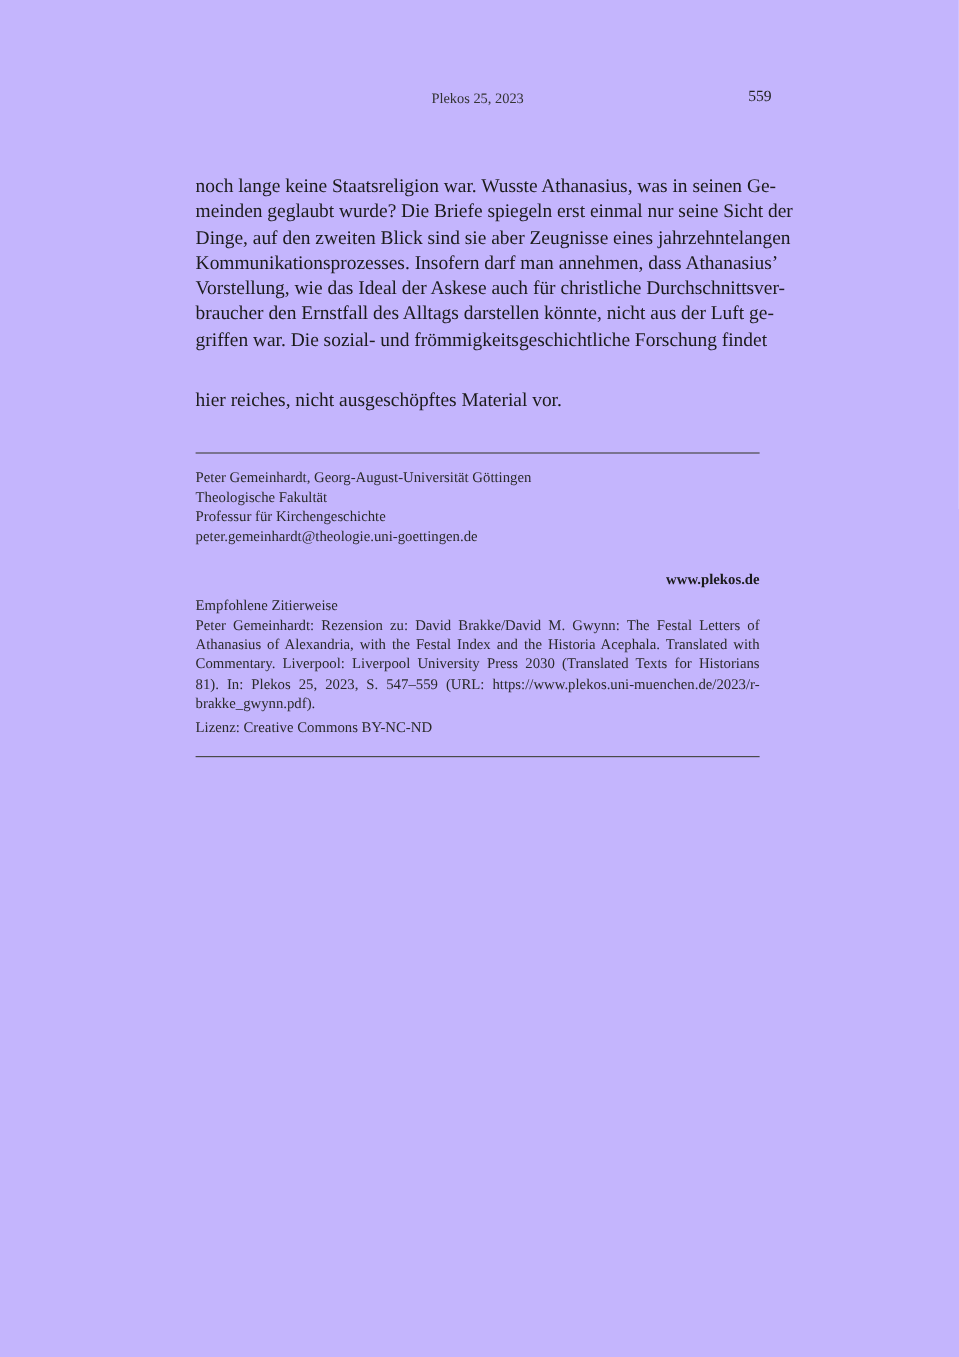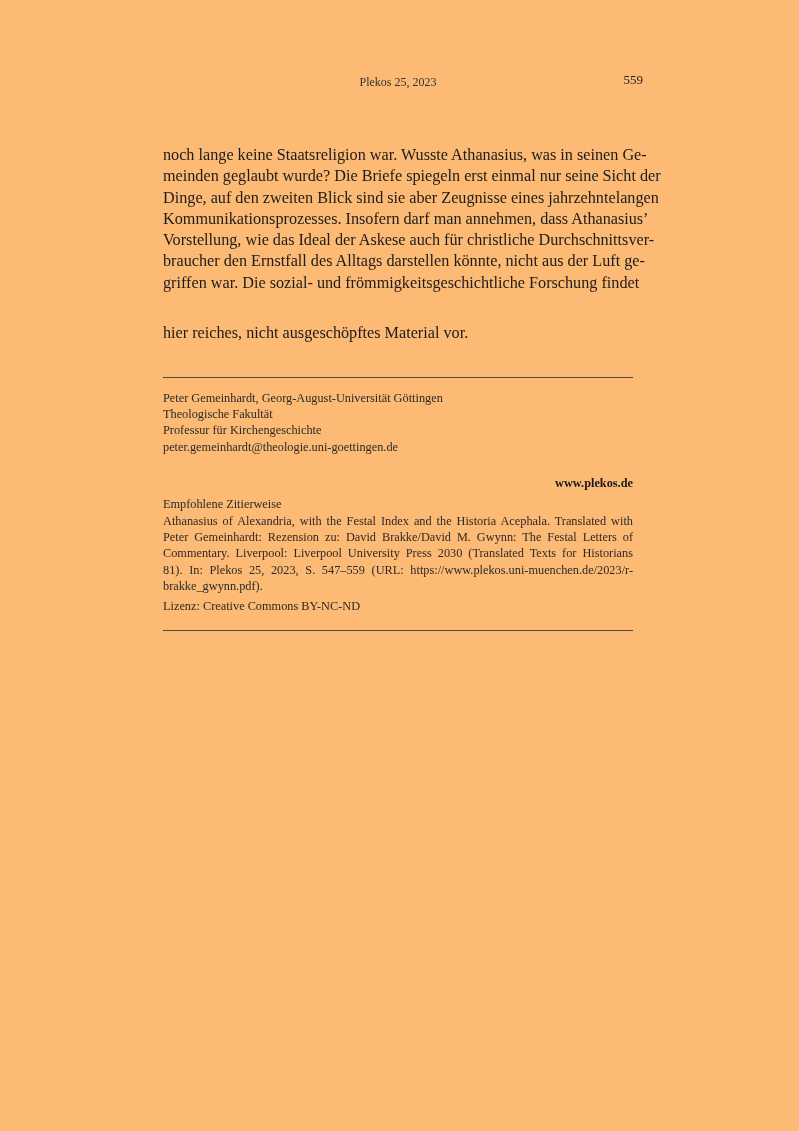--- a/index.html
+++ b/index.html
@@ -12,21 +12,21 @@
       height: 1131px;
       position: relative;
       overflow: hidden;
       font-family: "Liberation Serif", "DejaVu Serif", serif;
       color: #1a1a1a;
     }
     .page {
       position: absolute;
       left: 0; top: 0;
       width: 799px; height: 1131px;
-      background: #fdba74;
+      background: #c4b5fd;
     }
     .running-header {
       position: absolute;
       left: 163px;
       width: 470px;
       top: 72px;
       height: 20px;
       font-size: 12px;
     }
     .running-header .journal {
@@ -156,22 +156,22 @@
     <div>Theologische Fakultät</div>
     <div>Professur für Kirchengeschichte</div>
     <div>peter.gemeinhardt@theologie.uni-goettingen.de</div>
   </div>
 
   <div class="site-link">www.plekos.de</div>
 
   <div class="citation-title">Empfohlene Zitierweise</div>
 
   <div class="citation-text">
+    <span class="line">Peter Gemeinhardt: Rezension zu: David Brakke/David M. Gwynn: The Festal Letters of</span>
     <span class="line">Athanasius of Alexandria, with the Festal Index and the Historia Acephala. Translated with</span>
-    <span class="line">Peter Gemeinhardt: Rezension zu: David Brakke/David M. Gwynn: The Festal Letters of</span>
     <span class="line">Commentary. Liverpool: Liverpool University Press 2030 (Translated Texts for Historians</span>
     <span class="line">81). In: Plekos 25, 2023, S. 547–559 (URL: https://www.plekos.uni-muenchen.de/2023/r-</span>
     <span class="line last">brakke_gwynn.pdf).</span>
   </div>
 
   <div class="license">Lizenz: Creative Commons BY-NC-ND</div>
 
   <div class="rule bottom"></div>
 
 </div>

